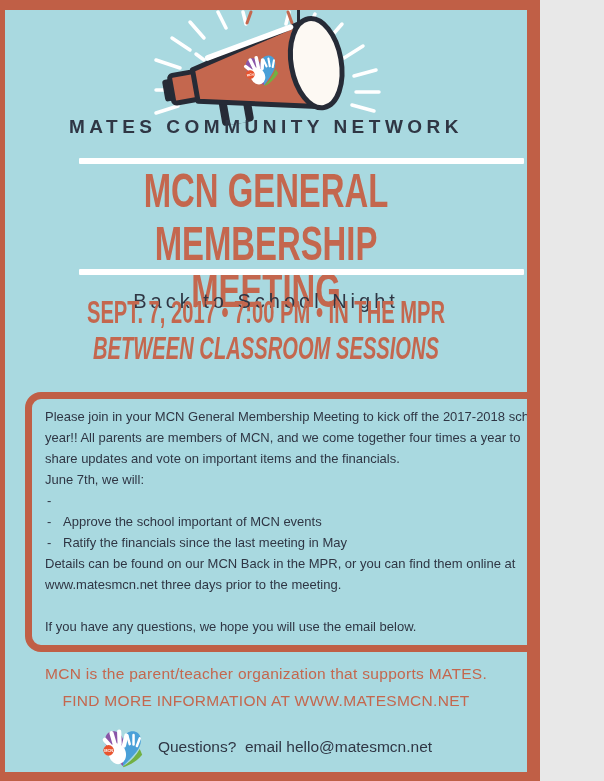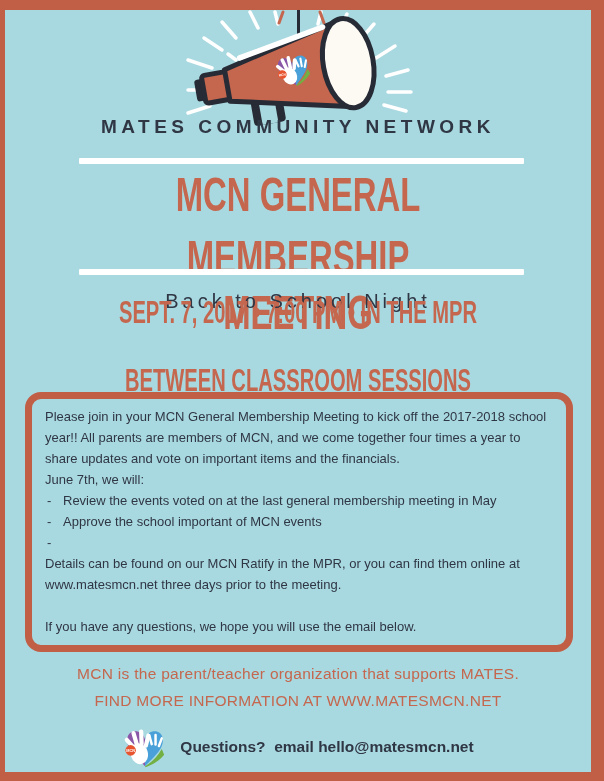--- a/index.html
+++ b/index.html
@@ -7,21 +7,21 @@
     --accent:#c4674e;
     --accent-border:#c05f46;
     --ink:#262b36;
     --text-dark:#2f3644;
     --white:#ffffff;
   }
   *{box-sizing:border-box;}
   html,body{margin:0;padding:0;background:#e8e8e8;}
   .page{
     position:relative;
-    width:604px;height:781px;
+    width:540px;height:781px;
     background:var(--background);
     border-style:solid;
     border-color:var(--accent-border);
     border-width:10px 13px 9px 5px;
     font-family:"Liberation Sans", sans-serif;
     overflow:hidden;
   }
   .abs{position:absolute;left:0;right:0;}
   .center{text-align:center;}
 
@@ -47,34 +47,34 @@
   }
   .divider{
     position:absolute;left:74px;width:445px;height:6px;
     background:var(--white);border-radius:1px;
   }
   .d1{top:148px;} .d2{top:259px;}
 
   .main-title{
     top:158px;
     color:var(--accent);
-    font-size:45px;font-weight:bold;line-height:58px;
+    font-size:45px;font-weight:bold;line-height:49px;
   }
   .condense{display:block;transform:scale(0.73,1.08);transform-origin:50% 50%;letter-spacing:0px;}
 
   .subtitle{
     top:280px;
     color:var(--text-dark);
     font-size:20px;font-weight:500;letter-spacing:4px;
   }
   .when{
     color:var(--accent);
     font-size:28px;font-weight:bold;line-height:30px;
   }
-  .w1{top:288px;} .w2{top:356px;}
+  .w1{top:288px;} .w2{top:324px;font-style:italic;}
   .when .condense{transform:scale(0.72,1.1);}
 
   .info-box{
     position:absolute;left:20px;top:382px;width:548px;height:260px;
     border:7px solid var(--accent-border);
     border-radius:16px;
     padding:7px 13px;
     color:var(--text-dark);
     font-size:13px;line-height:21px;
     text-align:left;
@@ -85,21 +85,21 @@
   .closing{margin-top:21px !important;}
 
   .footer-accent{color:var(--accent);font-size:15.5px;font-weight:500;letter-spacing:0.3px;}
   .f1{top:655px;} .f2{top:682px;}
 
   .questions-row{
     top:712px;height:50px;
     display:flex;align-items:center;justify-content:center;gap:12px;
   }
   .questions-text{
-    color:var(--text-dark);font-size:15.5px;font-weight:700;white-space:pre-wrap;
+    color:var(--text-dark);font-size:15.5px;font-weight:400;white-space:pre-wrap;
   }
 </style>
 </head>
 <body>
 
 <svg width="0" height="0" style="position:absolute">
   <symbol id="mcnlogo" viewBox="0 0 48 48">
     <path d="M24 16 C21 5 7 5 5.5 15 C4 25 13 33 24 44 Z" fill="#8a56a8"></path>
     <path d="M24 16 C27 5 41 5 42.5 15 C44 25 35 33 24 44 Z" fill="#4aa0d8"></path>
     <path d="M31 21 L28.5 12" stroke="#ffffff" stroke-width="2.6" stroke-linecap="round" fill="none"></path>
@@ -175,30 +175,30 @@
   </div>
   <div class="abs center when w2">
     <span class="condense">BETWEEN CLASSROOM SESSIONS</span>
   </div>
 
   <div class="info-box">
     <p>Please join in your MCN General Membership Meeting to kick off the 2017-2018 school year!! All parents are members of MCN, and we come together four times a year to share updates and vote on important items and the financials.</p>
     <p>June 7th, we will:</p>
     <div class="bullet-row">
       <span class="bullet-marker">-</span>
-      <span>Review the events voted on at the last general membership meeting in May</span>
     </div>
     <div class="bullet-row">
       <span class="bullet-marker">-</span>
       <span>Approve the school important of MCN events</span>
     </div>
     <div class="bullet-row">
       <span class="bullet-marker">-</span>
+      <span>Ratify the financials since the last meeting in May</span>
     </div>
-    <p>Details can be found on our MCN Ratify in the MPR, or you can find them online at www.matesmcn.net three days prior to the meeting.</p>
+    <p>Details can be found on our MCN Back in the MPR, or you can find them online at www.matesmcn.net three days prior to the meeting.</p>
     <p class="closing">If you have any questions, we hope you will use the email below.</p>
   </div>
 
   <div class="abs center footer-accent f2">FIND MORE INFORMATION AT WWW.MATESMCN.NET</div>
   <div class="abs center footer-accent f1">MCN is the parent/teacher organization that supports MATES.</div>
 
   <div class="abs questions-row">
     <svg width="46" height="46" viewBox="0 0 48 48">
       <use href="#mcnlogo" x="0" y="0" width="48" height="48"></use>
     </svg>

